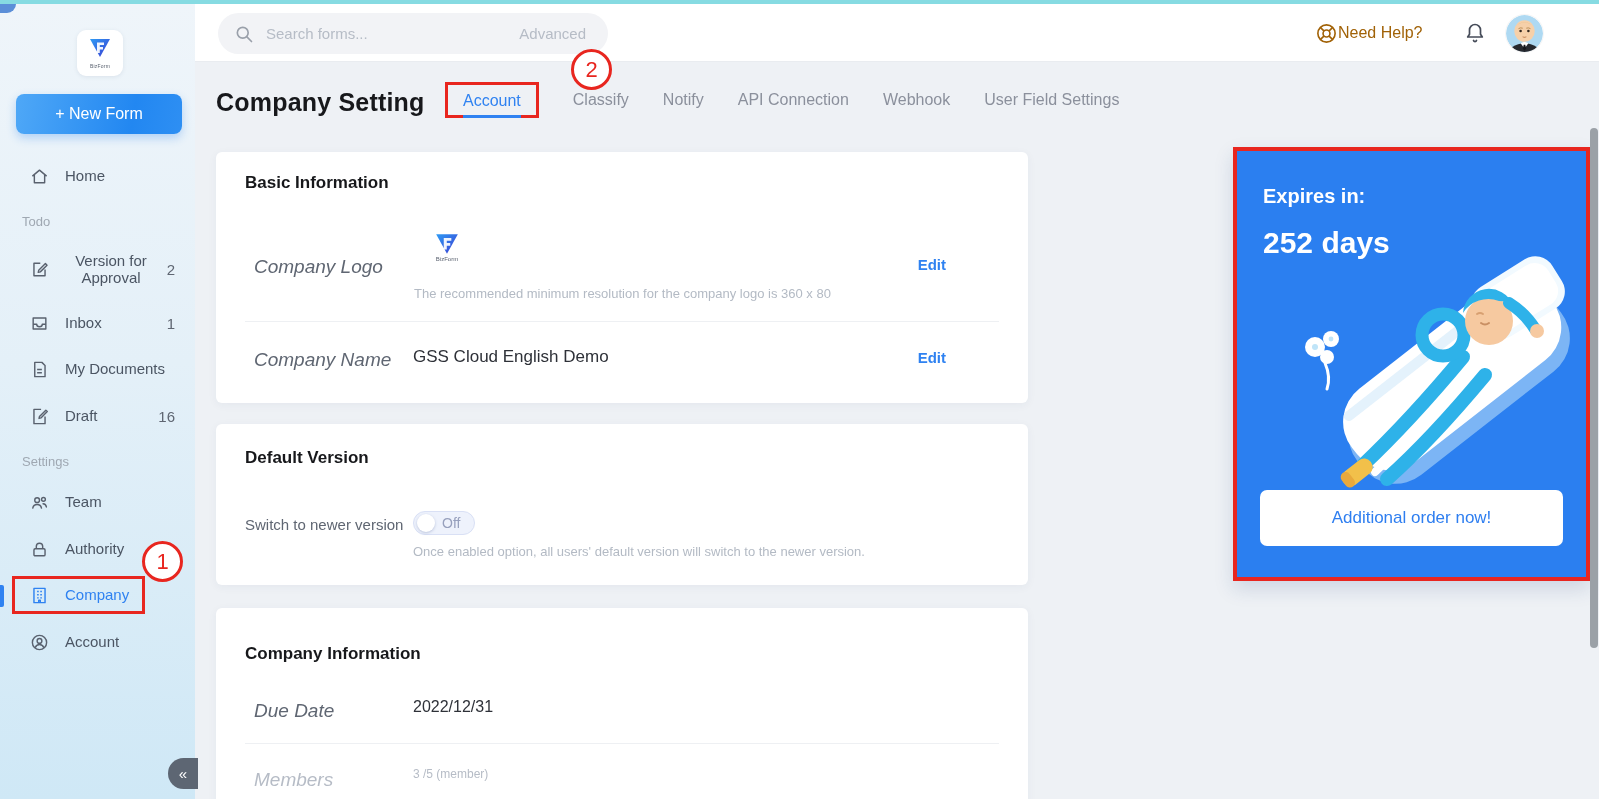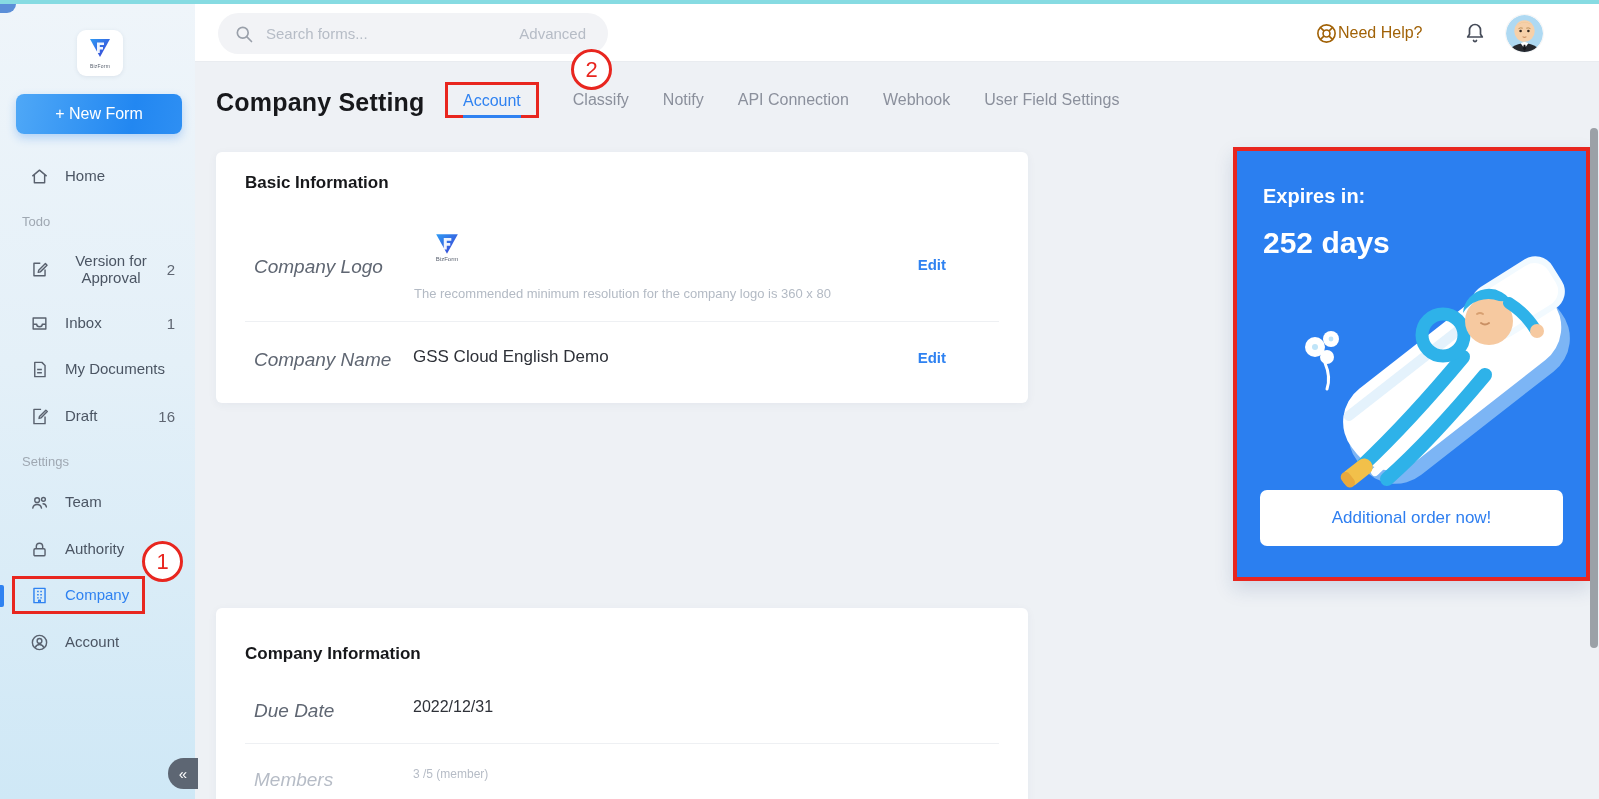--- a/index.html
+++ b/index.html
@@ -331,20 +331,29 @@
       <span class="brand-mini">BizForm</span>
     </span>
     <span class="hint" style="top:134px">The recommended minimum resolution for the company logo is 360 x 80</span>
     <span class="edit-link" style="top:104px">Edit</span>
     <div class="divider" style="top:169px"></div>
     <span class="row-label" style="top:197px">Company Name</span>
     <span class="row-value" style="top:195px">GSS Cloud English Demo</span>
     <span class="edit-link" style="top:197px">Edit</span>
   </div>
 
+  <div class="card" id="card-version">
+    <h3>Default Version</h3>
+    <span class="switch-label">Switch to newer version</span>
+    <span class="toggle">
+      <span class="knob"></span>
+      <span class="state">Off</span>
+    </span>
+    <span class="hint" style="top:120px; left:197px">Once enabled option, all users' default version will switch to the newer version.</span>
+  </div>
 
   <div class="card" id="card-info">
     <h3>Company Information</h3>
     <span class="row-label" style="top:92px">Due Date</span>
     <span class="row-value" style="top:90px; font-size:16px">2022/12/31</span>
     <div class="divider" style="top:135px"></div>
     <span class="row-label muted" style="top:161px">Members</span>
     <span class="row-value muted" style="top:159px; font-size:12px">3 /5 (member)</span>
   </div>
 </div>

